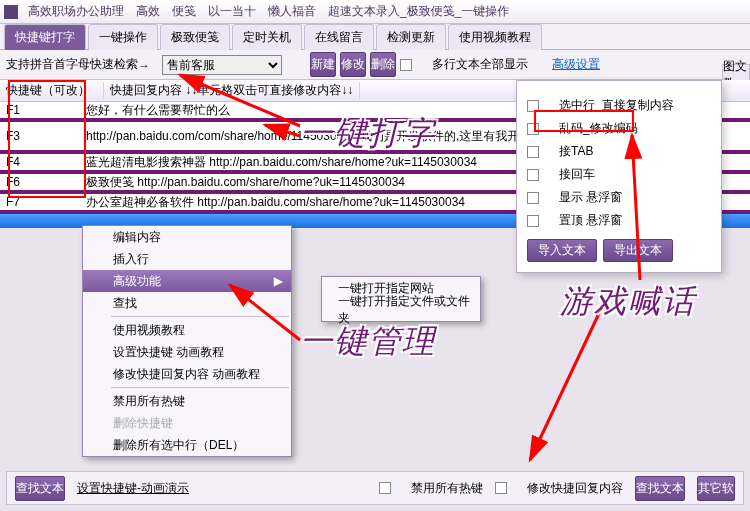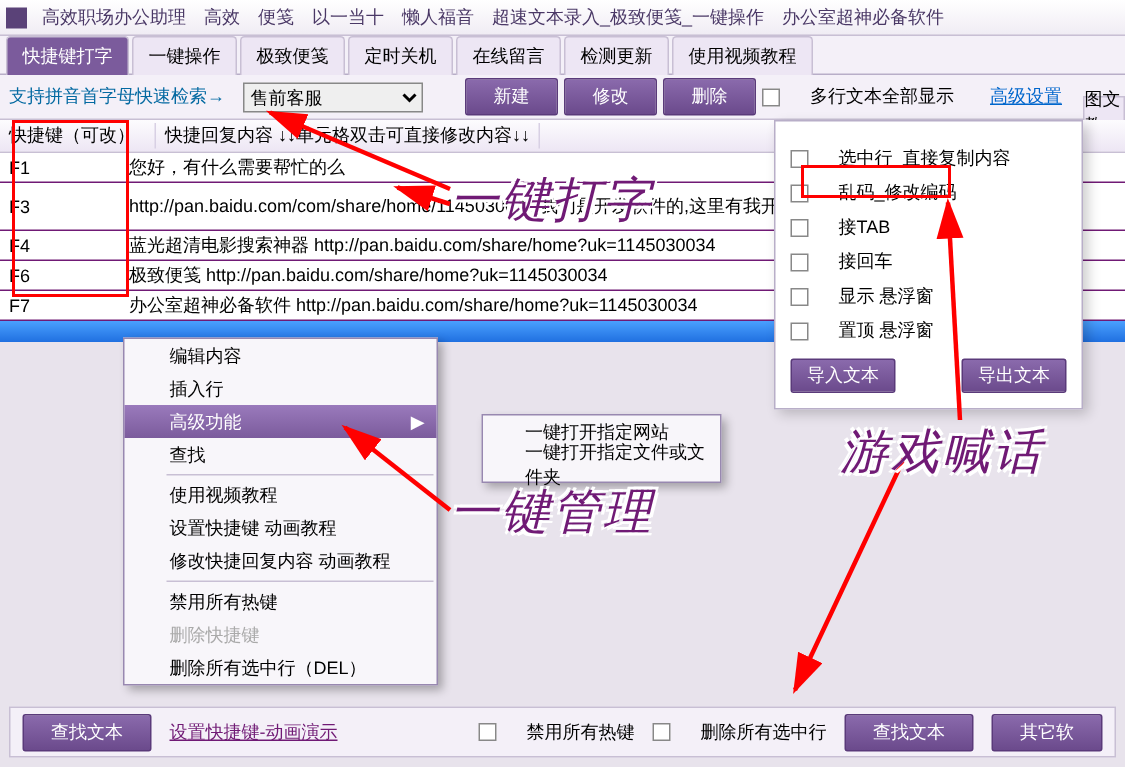--- a/index.html
+++ b/index.html
@@ -4,65 +4,64 @@
 <style>
 *{margin:0;padding:0;box-sizing:border-box;font-family:"Microsoft YaHei",SimSun,sans-serif;font-size:12px}
 body{width:750px;height:511px;background:#e8e3ec;overflow:hidden;position:relative}
 .titlebar{height:24px;background:linear-gradient(#fff,#f0ecf4);display:flex;align-items:center;padding:0 4px;border-bottom:1px solid #c8bfd4}
 .titlebar span{color:#4a3866;padding:0 6px;cursor:default}
 .titlebar .logo{width:14px;height:14px;background:#5a4278;margin-right:4px}
 .tabbar{height:26px;background:#f4f0f8;display:flex;align-items:center;padding-left:4px;border-bottom:1px solid #b8aec8}
 .tab{padding:4px 10px;border:1px solid #c8bfd4;border-bottom:none;background:#ede6f4;margin-right:2px;border-radius:3px 3px 0 0;cursor:pointer}
 .tab.active{background:#7b5b9c;color:#fff}
 .toolbar{height:30px;background:#f4f0f8;display:flex;align-items:center;padding:0 6px;gap:4px;border-bottom:1px solid #c8bfd4}
-.toolbar .help{color:#0369a1;padding-right:8px}
+.toolbar .help{color:#000000;padding-right:8px}
 .toolbar select{height:20px;width:120px;border:1px solid #888}
-.btn{padding:3px 18px;background:linear-gradient(#8a6aac,#6b4a8c);color:#fff;border:1px solid #5a3a7a;border-radius:2px;cursor:pointer}
+.btn{padding:3px 0;background:linear-gradient(#8a6aac,#6b4a8c);color:#fff;border:1px solid #5a3a7a;border-radius:2px;cursor:pointer}
 .btn-sm{padding:2px 10px}
 .chk{display:flex;align-items:center;gap:20px;cursor:pointer}
 .chk .box{width:12px;height:12px;border:1px solid #888;background:#fff}
 .adv-link{color:#0066cc;text-decoration:underline;cursor:pointer;margin-left:20px}
 .table-area{background:#fff;position:relative}
 .thead{display:flex;background:linear-gradient(#fdfcfe,#ede6f4);border-bottom:1px solid #c8bfd4;height:22px;align-items:center}
 .th{padding:0 6px;border-right:1px solid #d8d0e4}
 .th-key{width:104px}
-.trow{display:flex;height:20px;align-items:center;border-bottom:1px solid #701a75}
+.trow{display:flex;height:20px;align-items:center;border-bottom:4px solid #701a75}
 .td-key{width:80px;padding-left:6px}
 .td-val{padding-left:6px;white-space:nowrap;overflow:hidden}
 .keycol-box{position:absolute;left:8px;top:80px;width:78px;height:118px;border:2px solid red;pointer-events:none}
 .blueband{height:14px;background:linear-gradient(#4aa0ff,#2070e0)}
 .ctxmenu{position:absolute;left:82px;top:225px;width:210px;background:#f8f6fa;border:1px solid #9888b0;box-shadow:3px 3px 6px rgba(0,0,0,.3)}
 .ctxmenu .mi{height:22px;display:flex;align-items:center;padding-left:30px;cursor:pointer;position:relative}
 .ctxmenu .mi.sel{background:linear-gradient(#9a7abc,#7b5b9c);color:#fff}
 .ctxmenu .sep{height:1px;background:#c8bfd4;margin:2px 2px 2px 28px}
 .ctxmenu .arrow{position:absolute;right:8px}
 .submenu{position:absolute;left:321px;top:276px;width:160px;background:#f8f6fa;border:1px solid #9888b0;box-shadow:3px 3px 6px rgba(0,0,0,.3)}
-.submenu .mi{height:22px;display:flex;align-items:center;padding-left:28px;cursor:pointer}
+.submenu .mi{height:22px;display:flex;align-items:center;padding-left:16px;cursor:pointer}
 .panel{position:absolute;right:28px;top:80px;width:206px;background:#fff;border:1px solid #b8aec8;box-shadow:3px 3px 8px rgba(0,0,0,.2);padding:10px}
 .panel .chk{margin:6px 0}
-.panel-btns{display:flex;gap:6px;margin-top:10px;justify-content:space-between}
+.panel-btns{display:flex;gap:6px;margin-top:10px;justify-content:flex-start}
 .bottombar{position:absolute;bottom:6px;left:6px;right:6px;height:34px;background:#f4f0f8;border:1px solid #c8bfd4;display:flex;align-items:center;padding:0 8px;gap:12px}
-.bb-link{color:#701a75;text-decoration:underline;cursor:pointer}
+.bb-link{color:#000000;text-decoration:underline;cursor:pointer}
 .anno{position:absolute;font-size:32px;font-weight:normal;color:#701a75;font-style:italic;font-family:SimHei;text-shadow:-2px -2px 0 #fff,2px -2px 0 #fff,-2px 2px 0 #fff,2px 2px 0 #fff;pointer-events:none;letter-spacing:2px}
 .redbox{position:absolute;border:2px solid red;pointer-events:none}
 svg.arrow-svg{position:absolute;pointer-events:none}
 .rt-cut{position:absolute;right:0;top:64px;width:28px;height:22px;background:#ede6f4;border:1px solid #c8bfd4;display:flex;align-items:center;justify-content:center}
 </style>
 </head>
 <body>
 
 <div class="titlebar">
   <div class="logo"></div>
   <span>高效职场办公助理</span>
   <span>高效</span>
   <span>便笺</span>
   <span>以一当十</span>
   <span>懒人福音</span>
   <span>超速文本录入_极致便笺_一键操作</span>
-  <span>办公室超神必备软件</span>
 </div>
 
 <div class="tabbar">
   <div class="tab active">快捷键打字</div>
   <div class="tab">一键操作</div>
   <div class="tab">极致便笺</div>
   <div class="tab">定时关机</div>
   <div class="tab">在线留言</div>
   <div class="tab">检测更新</div>
   <div class="tab">使用视频教程</div>
@@ -172,21 +171,21 @@
 <div class="bottombar">
   <div class="btn">查找文本</div>
   <span class="bb-link">设置快捷键-动画演示</span>
   <span style="flex:1"></span>
   <div class="chk">
       <div class="box"></div>
       <span>禁用所有热键</span>
     </div>
   <div class="chk">
       <div class="box"></div>
-      <span>删除所有选中行</span>
+      <span>修改快捷回复内容</span>
     </div>
   <div class="btn">查找文本</div>
   <div class="btn">其它软</div>
 </div>
 
 <svg class="arrow-svg" style="left:0;top:0" width="750" height="511">
   <defs>
       <marker id="ah" markerWidth="10" markerHeight="10" refX="8" refY="3" orient="auto">
         <path d="M0,0 L0,6 L9,3 z" fill="red"></path>
       </marker>

